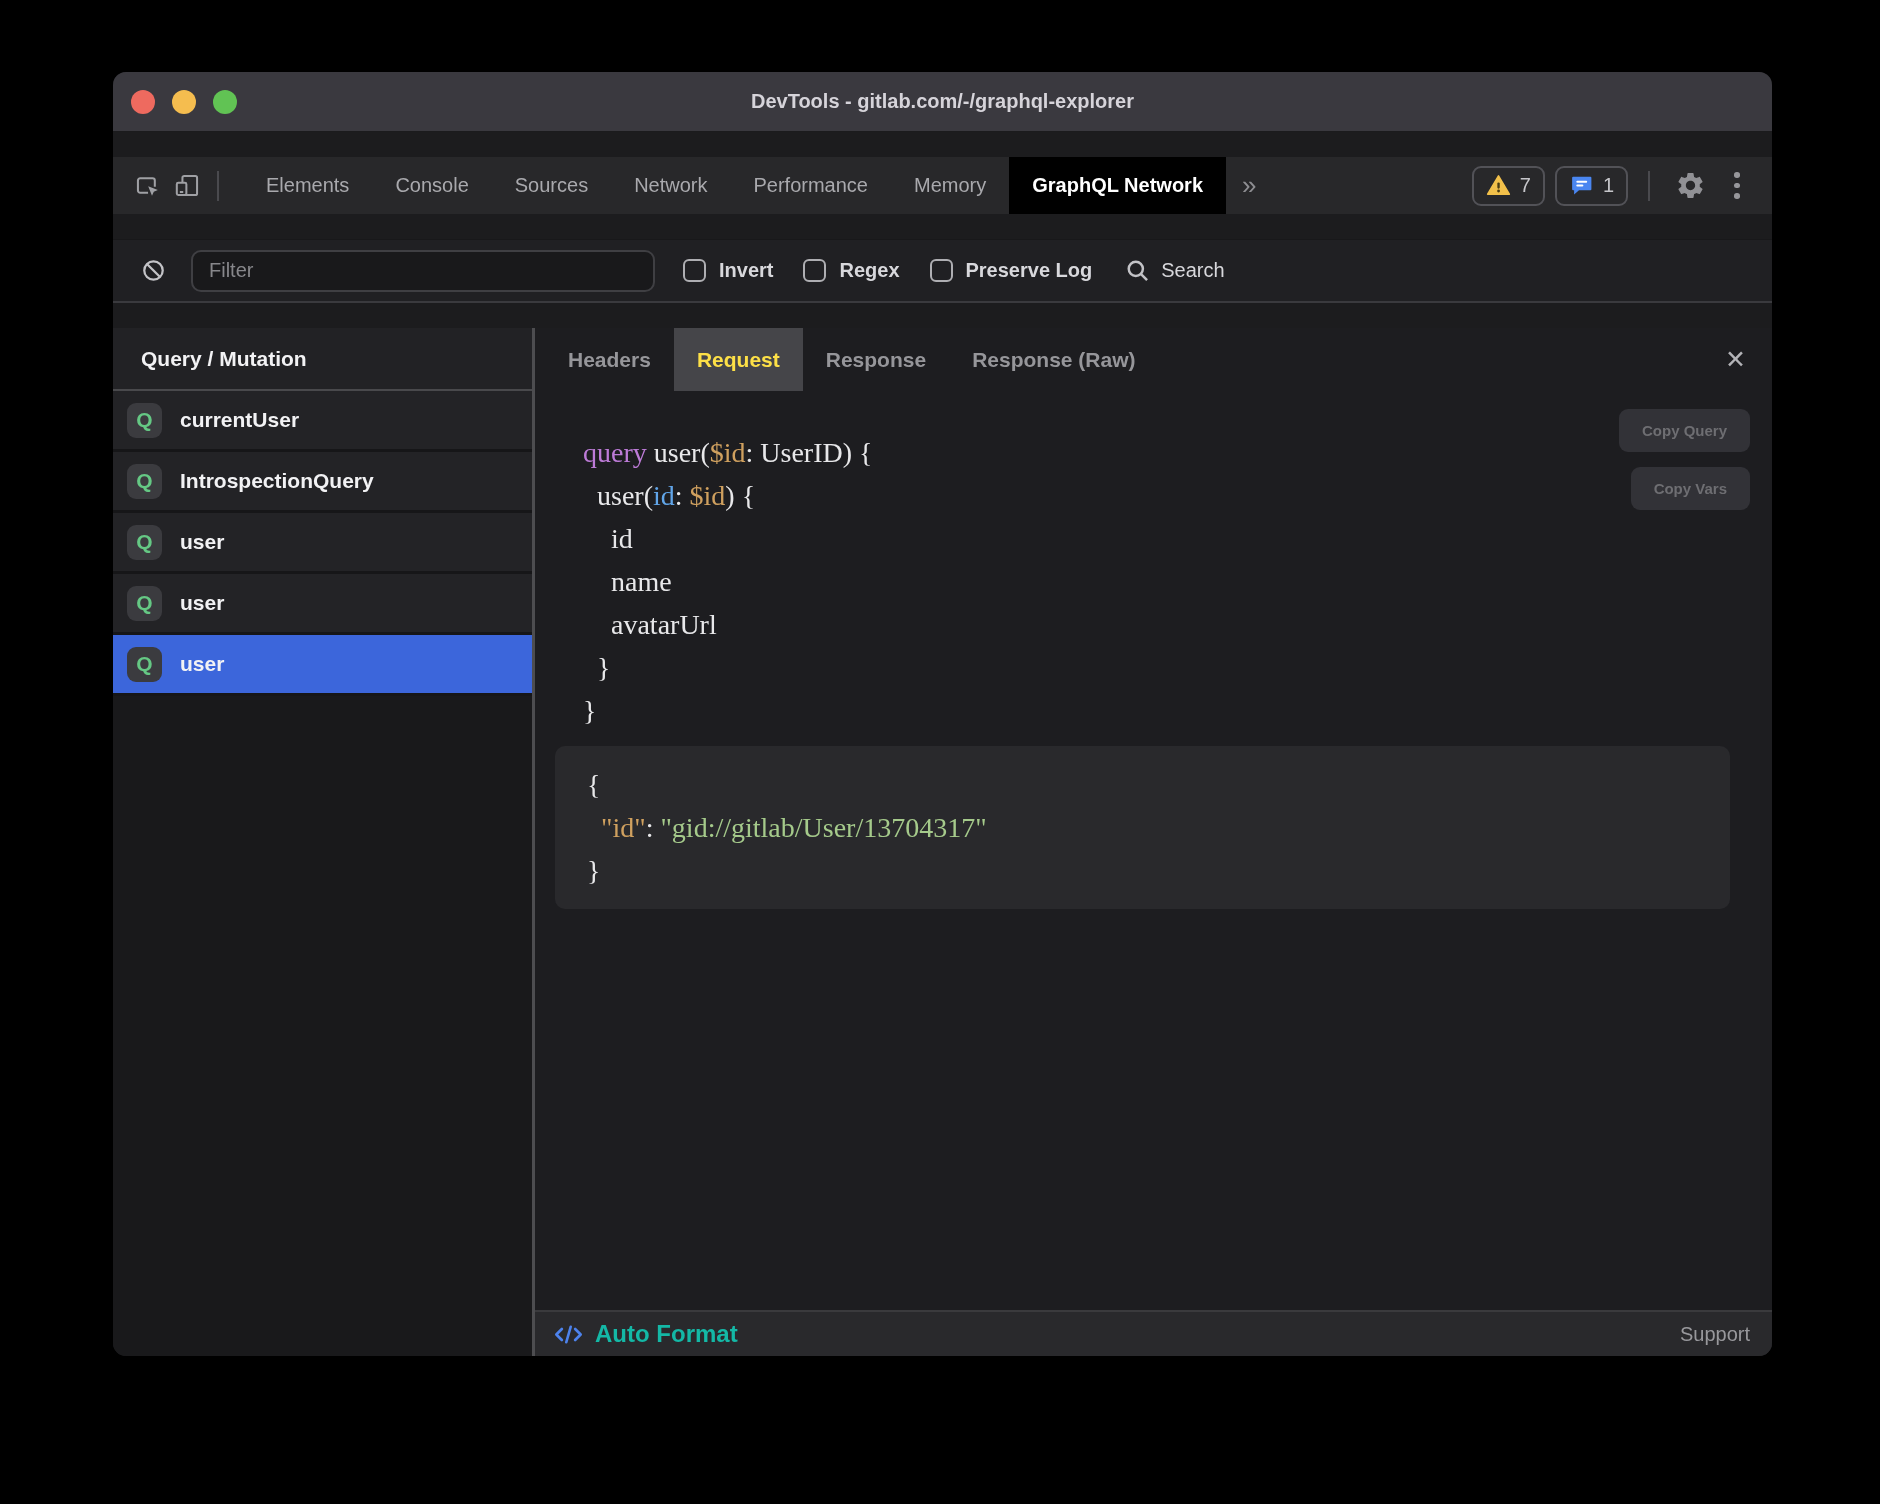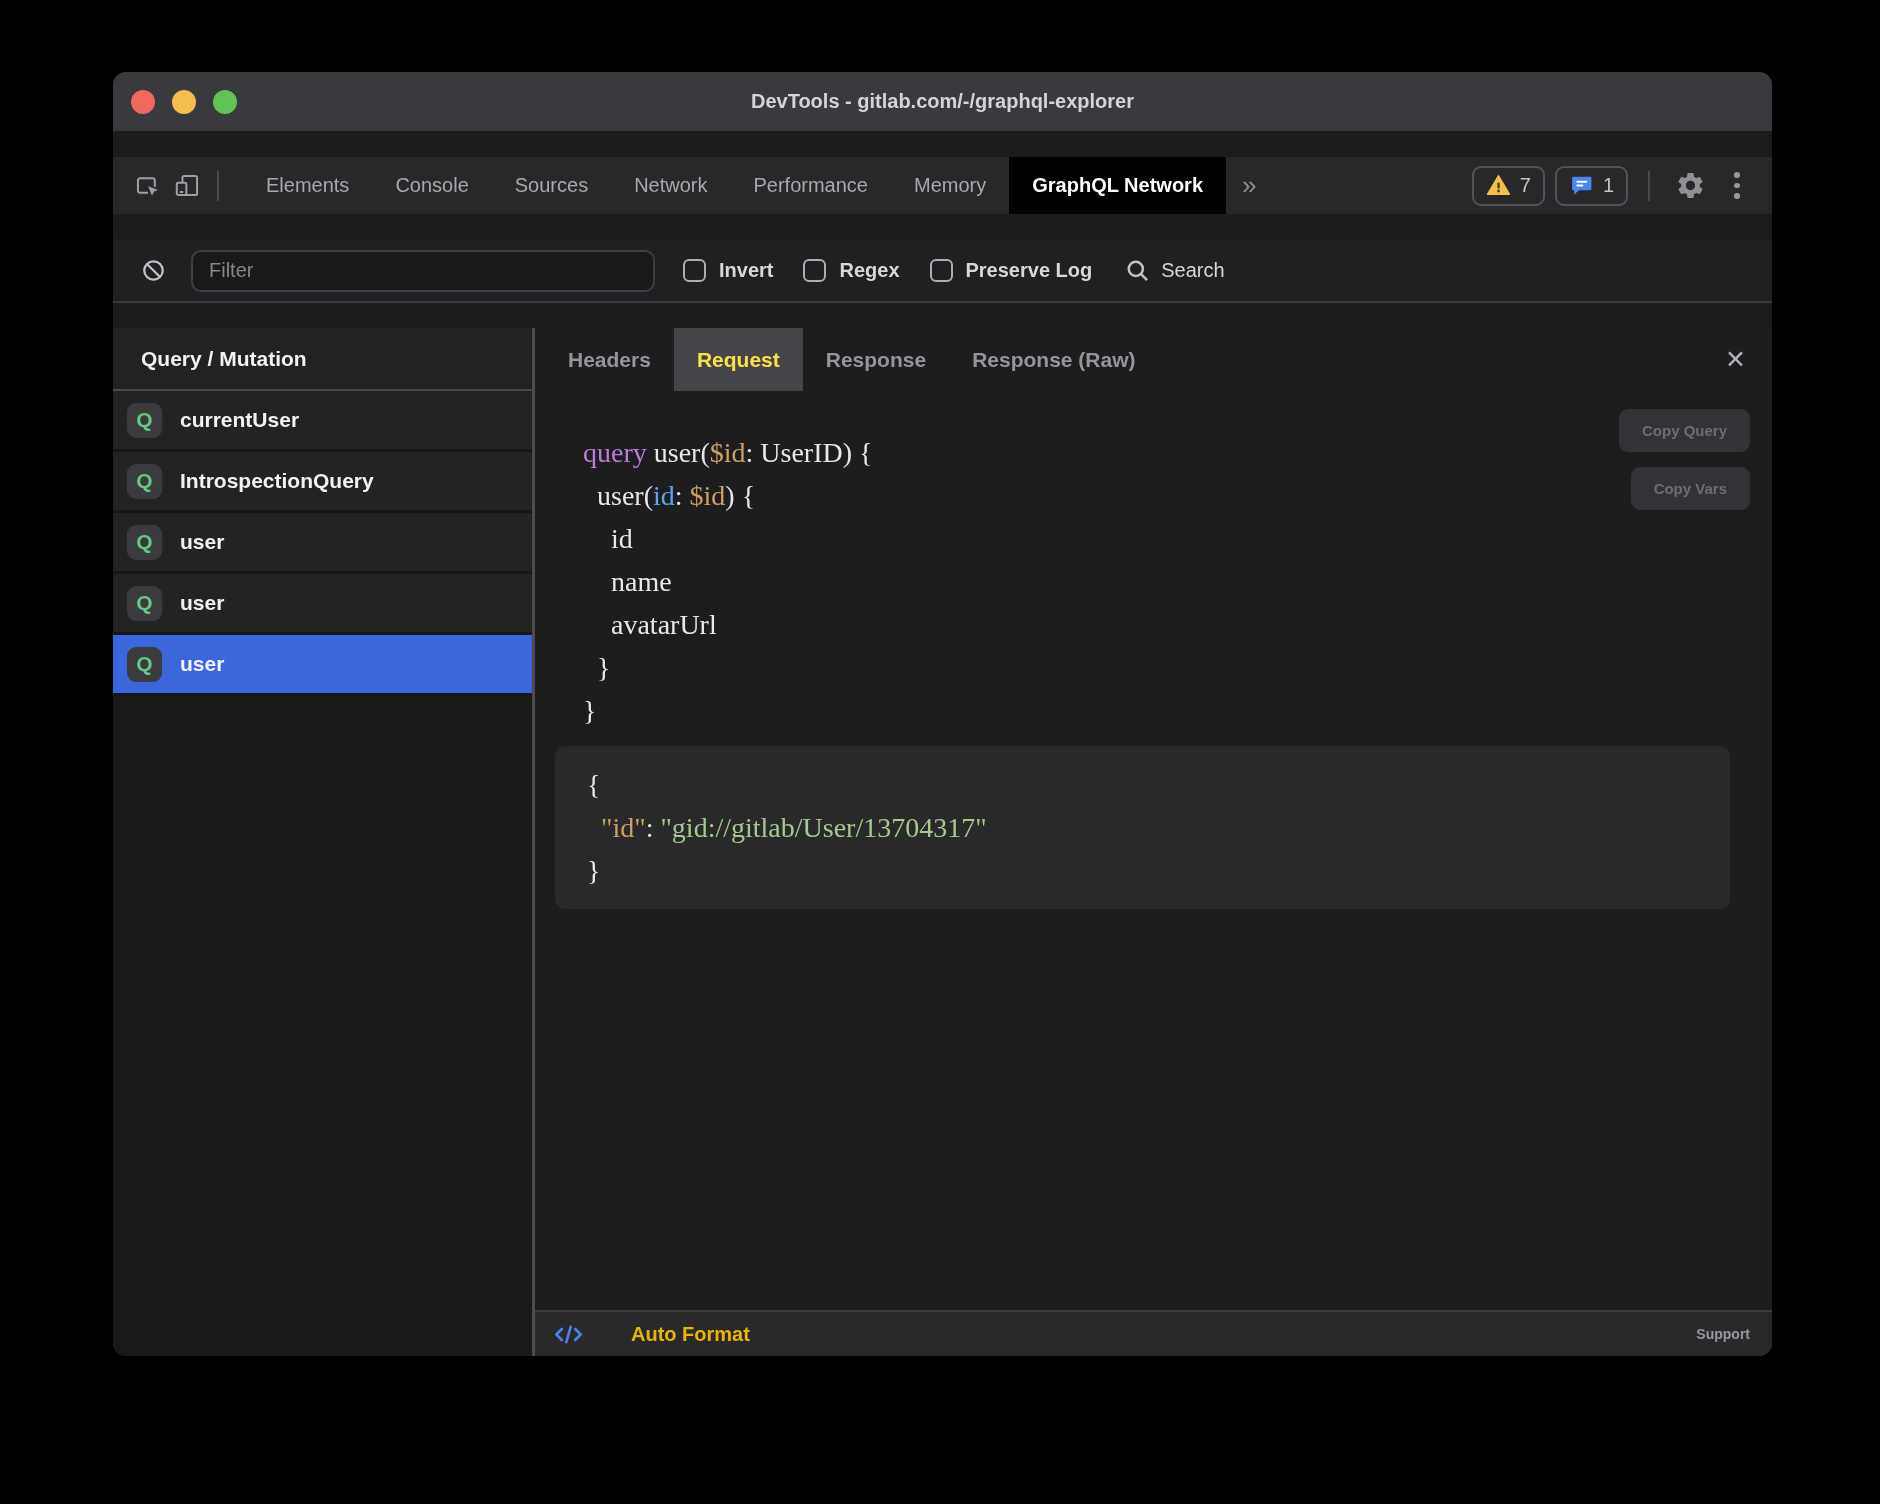--- a/index.html
+++ b/index.html
@@ -96,22 +96,22 @@
               color:#6e6e72; font-size:15px; font-weight:bold;
               font-family:"Liberation Sans", sans-serif; cursor:default; }
 
   .vars-box { margin:14px 0 0 -20px; width:1194px; max-width:100%;
               background:#29292c; border-radius:10px; padding:17px 24px; }
 
   
   .bottombar { height:46px; background:#29292c; border-top:2px solid #3a3a3d;
                display:flex; align-items:center; padding:0 22px 0 18px; flex:0 0 auto; }
   .autoformat { display:flex; align-items:center; gap:11px; }
-  .autoformat-label { color:#eab308; font-size:20px; font-weight:bold;margin-left:36px; }
-  .support { margin-left:auto; color:#98989c; font-size:14px; font-weight:bold; }
+  .autoformat-label { color:#14b8a6; font-size:24px; font-weight:bold; }
+  .support { margin-left:auto; color:#98989c; font-size:20px; font-weight:normal; }
 </style>
 </head>
 <body>
 
 <div class="window">
 
   <div class="titlebar">
     <div class="lights">
       <span class="light red"></span>
       <span class="light yellow"></span>

